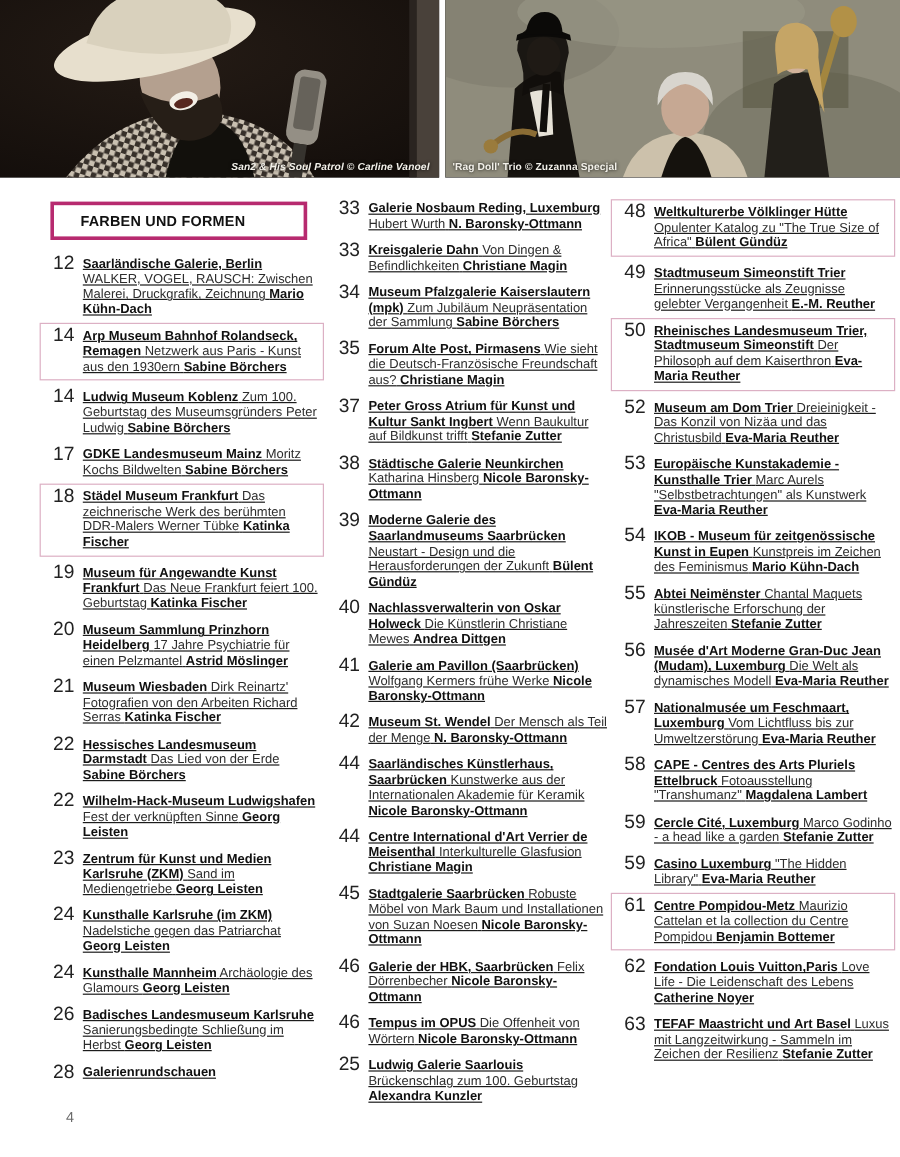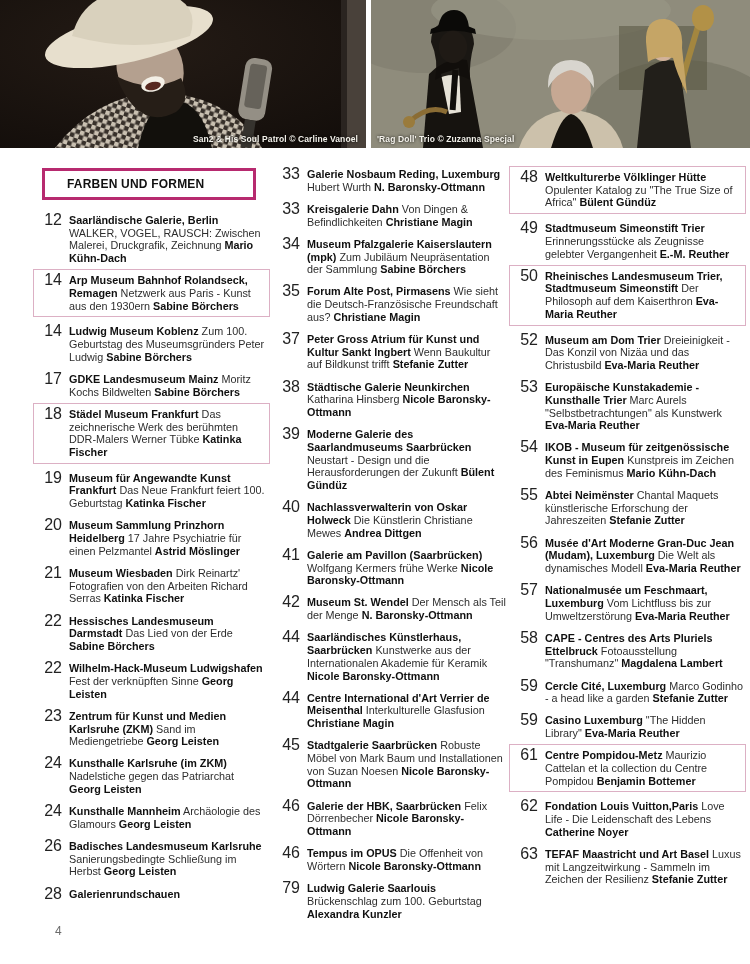--- a/index.html
+++ b/index.html
@@ -7,32 +7,32 @@
   .page{position:relative;width:750px;height:964px;overflow:hidden;background:#fff;}
 
   
   .hero{display:flex;gap:5px;height:148px;}
   .photo{position:relative;height:148px;overflow:hidden;background:#222;}
   .photo-left{width:366px;}
   .photo-right{flex:1;}
   .photo svg{display:block;width:100%;height:100%;}
   .caption{position:absolute;bottom:4px;font-size:8.5px;font-weight:bold;color:#f3f1ea;
            text-shadow:0 0 3px rgba(0,0,0,.9);letter-spacing:.1px;white-space:nowrap;}
-  .cap-r{right:8px;}
+  .cap-r{right:8px;font-style:italic;}
   .cap-l{left:6px;}
 
   
   .toc{display:flex;gap:10px;padding:20px 14px 0 42px;box-sizing:border-box;}
   .toc-col{width:228px;flex:0 0 228px;}
   .sec-hdr{border:3px solid var(--accent,#b72a6f);padding:6px 21px 6px 22px;
            font-weight:bold;font-size:12px;letter-spacing:.2px;color:#111;
            margin:0 14px 14px 0;}
   .entry{display:flex;position:relative;margin-bottom:9.5px;}
   .entry .num{flex:0 0 20px;text-align:right;font-size:16px;line-height:12.7px;color:#222;}
-  .entry .txt{margin:0;font-size:10.8px;line-height:12.7px;padding-left:7px;padding-right:2px;}
+  .entry .txt{margin:0;font-size:10.8px;line-height:12.7px;padding-left:7px;padding-right:2px;text-decoration:underline;}
   .venue,.author{font-weight:bold;color:#101010;}
   .desc{color:#2d2d2d;}
   .entry.boxed{margin-top:3px;margin-bottom:13px;}
   .entry.boxed::before{content:"";position:absolute;left:-9px;right:0;top:-5px;bottom:-5px;
            border:1.5px solid var(--highlight,#dcb0c4);pointer-events:none;}
 
   .footer-num{position:absolute;left:55px;bottom:26px;font-size:12px;color:#6b6b6b;}
 </style>
 </head>
 <body>
@@ -232,21 +232,21 @@
         </div>
         <div class="entry">
           <span class="num">46</span>
           <p class="txt"><b class="venue">Galerie der HBK, Saarbrücken</b> <span class="desc">Felix Dörrenbecher</span> <b class="author">Nicole Baronsky-Ottmann</b></p>
         </div>
         <div class="entry">
           <span class="num">46</span>
           <p class="txt"><b class="venue">Tempus im OPUS</b> <span class="desc">Die Offenheit von Wörtern</span> <b class="author">Nicole Baronsky-Ottmann</b></p>
         </div>
         <div class="entry">
-          <span class="num">79</span>
+          <span class="num">25</span>
           <p class="txt"><b class="venue">Ludwig Galerie Saarlouis</b> <span class="desc">Brückenschlag zum 100. Geburtstag</span> <b class="author">Alexandra Kunzler</b></p>
         </div>
       </div>
     <div class="toc-col">
         <div class="entry boxed">
           <span class="num">48</span>
           <p class="txt"><b class="venue">Weltkulturerbe Völklinger Hütte</b> <span class="desc">Opulenter Katalog zu "The True Size of Africa"</span> <b class="author">Bülent Gündüz</b></p>
         </div>
         <div class="entry">
           <span class="num">49</span>

